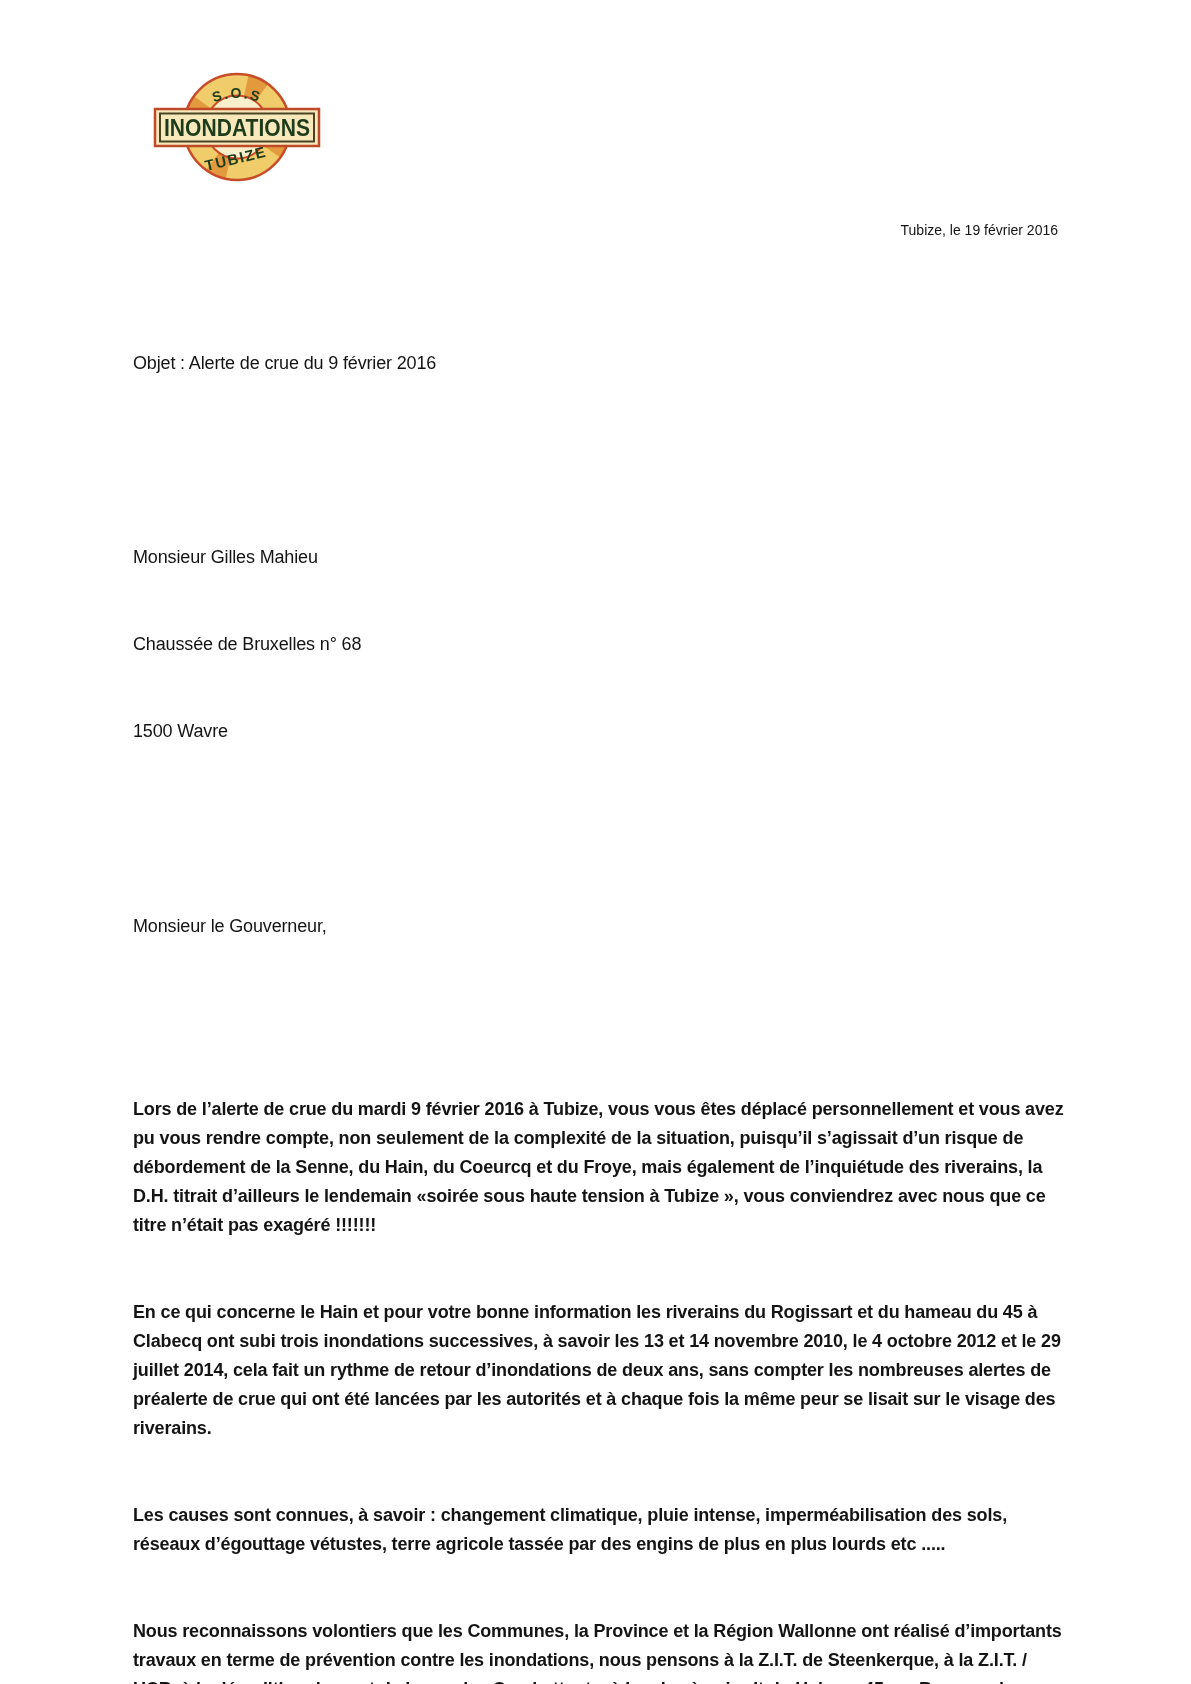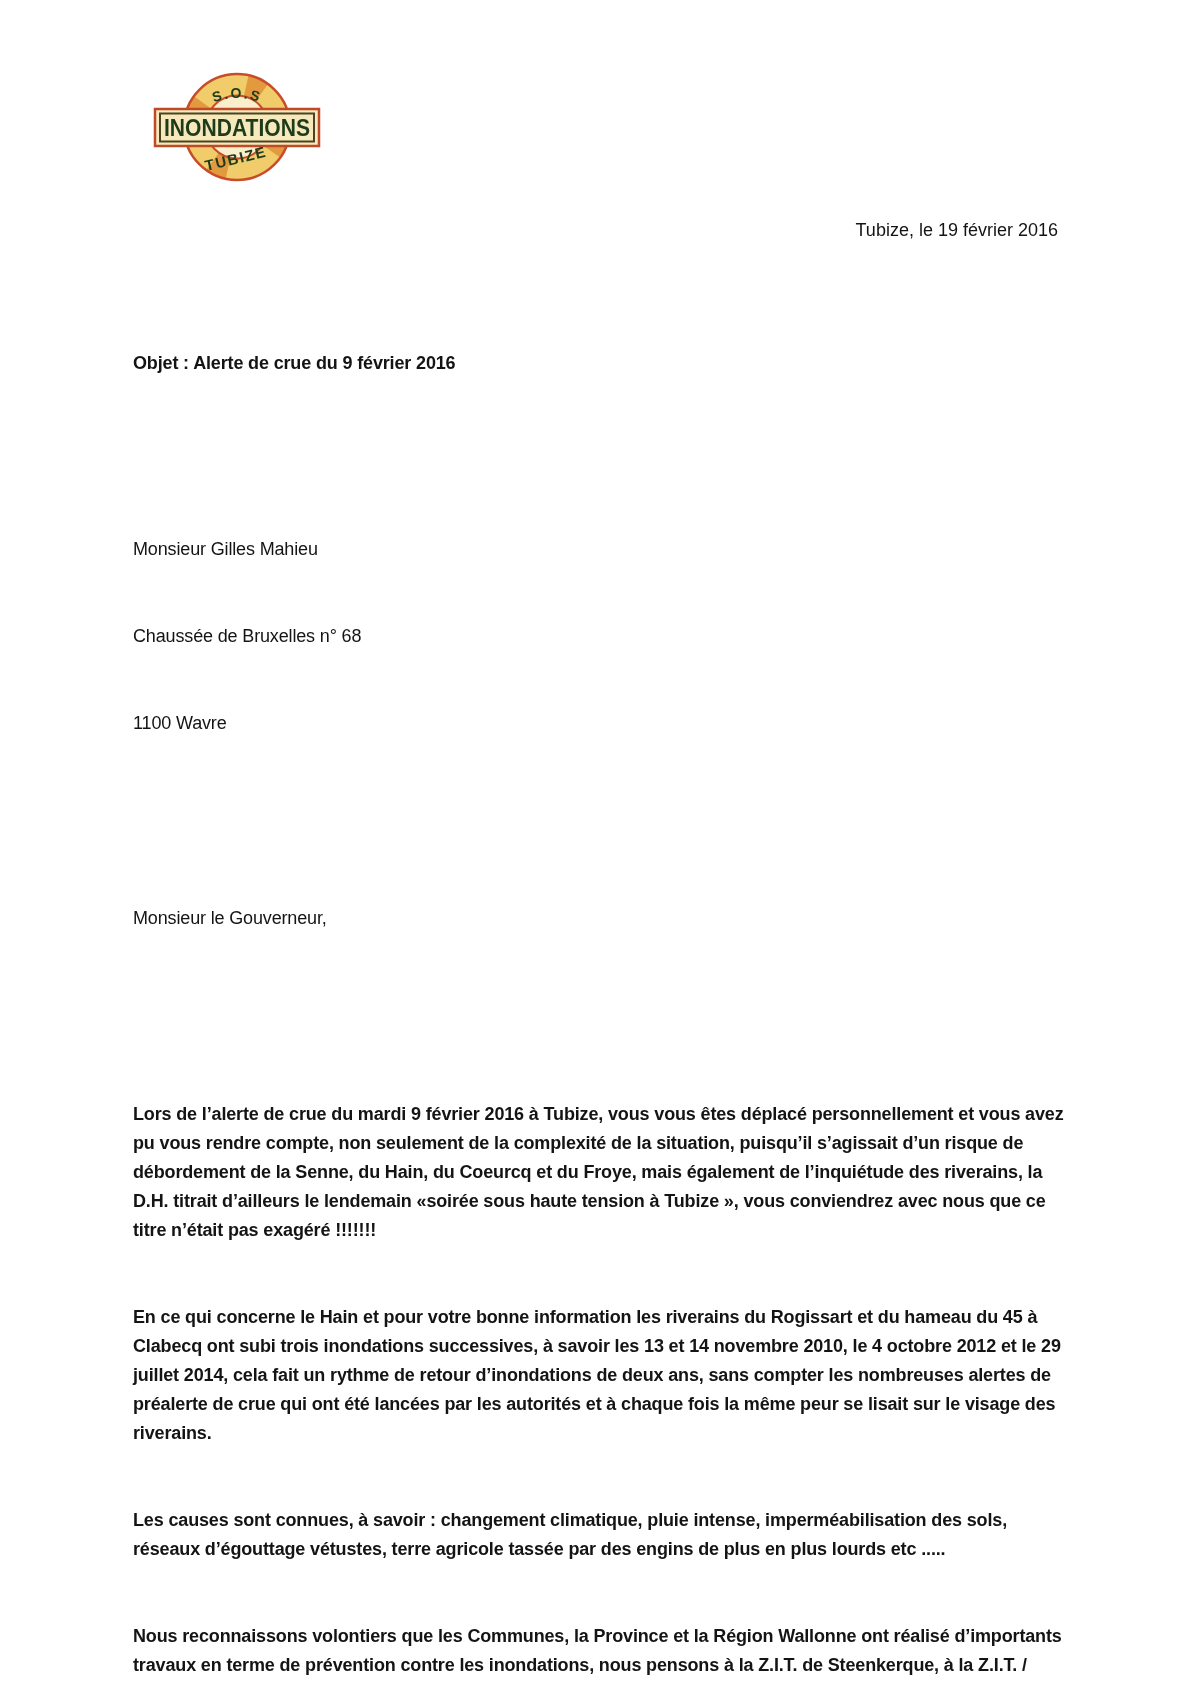--- a/index.html
+++ b/index.html
@@ -5,30 +5,30 @@
   html,body{margin:0;padding:0;}
   body{
     width:1191px;height:1684px;position:relative;background:#ffffff;
     font-family:"Liberation Sans", sans-serif;color:#141414;
     -webkit-font-smoothing:antialiased;
   }
   .page{position:absolute;inset:0;background:#ffffff;}
   .logo{position:absolute;left:150px;top:68px;width:175px;height:120px;}
   .dateline{
     position:absolute;left:133px;top:216px;width:925px;
-    text-align:right;font-size:18px;line-height:29px;white-space:pre-wrap;
+    text-align:right;font-size:14px;line-height:29px;white-space:pre-wrap;
   }
   .content{
     position:absolute;left:133px;top:262px;width:932px;
     font-size:18px;line-height:29px;letter-spacing:-0.15px;white-space:pre-wrap;
   }
-  .subject{margin-bottom:12px;font-weight:bold;}
+  .subject{margin-bottom:20px;}
   .recipient{font-weight:normal;margin-bottom:21px;}
   .recipient div{line-height:29px;}
-  .salutation{margin-bottom:22px;}
+  .salutation{margin-bottom:9px;}
   .body-block div{line-height:29px;font-weight:bold;}
   svg text{font-family:"Liberation Sans", sans-serif;}
 </style>
 </head>
 <body>
 
 <div class="page">
 
   <div class="logo">
     <svg width="175" height="120" viewBox="0 0 175 120">
@@ -58,21 +58,21 @@
 
   <div class="dateline">Tubize, le 19 février 2016</div>
 
   <div class="content">
 
     <div class="subject">Objet : Alerte de crue du 9 février 2016</div>
 
     <div class="recipient">
       <div>Monsieur Gilles Mahieu</div>
       <div>Chaussée de Bruxelles n° 68</div>
-      <div>1100 Wavre</div>
+      <div>1500 Wavre</div>
     </div>
 
     <div class="salutation">Monsieur le Gouverneur,</div>
 
     <div class="body-block">
       <div>Lors de l’alerte de crue du mardi 9 février 2016 à Tubize, vous vous êtes déplacé personnellement et vous avez pu vous rendre compte, non seulement de la complexité de la situation, puisqu’il s’agissait d’un risque de débordement de la Senne, du Hain, du Coeurcq et du Froye, mais également de l’inquiétude des riverains, la D.H. titrait d’ailleurs le lendemain «soirée sous haute tension à Tubize », vous conviendrez avec nous que ce titre n’était pas exagéré !!!!!!!</div>
       <div>En ce qui concerne le Hain et pour votre bonne information les riverains du Rogissart et du hameau du 45 à Clabecq ont subi trois inondations successives, à savoir les 13 et 14 novembre 2010, le 4 octobre 2012 et le 29 juillet 2014, cela fait un rythme de retour d’inondations de deux ans, sans compter les nombreuses alertes de préalerte de crue qui ont été lancées par les autorités et à chaque fois la même peur se lisait sur le visage des riverains.</div>
       <div>Les causes sont connues, à savoir : changement climatique, pluie intense, imperméabilisation des sols, réseaux d’égouttage vétustes, terre agricole tassée par des engins de plus en plus lourds etc .....</div>
       <div>Nous reconnaissons volontiers que les Communes, la Province et la Région Wallonne ont réalisé d’importants travaux en terme de prévention contre les inondations, nous pensons à la Z.I.T. de Steenkerque, à la Z.I.T. / UCB, à la démolition du pont de la rue des Combattants, à la mise à gabarit du Hain au 45, au By-pass du Vraimont, à la remise en état à certains endroits du réseau d’égouttage, etc ...... ces exemples ne sont pas exhaustifs !!!!!</div>
       

